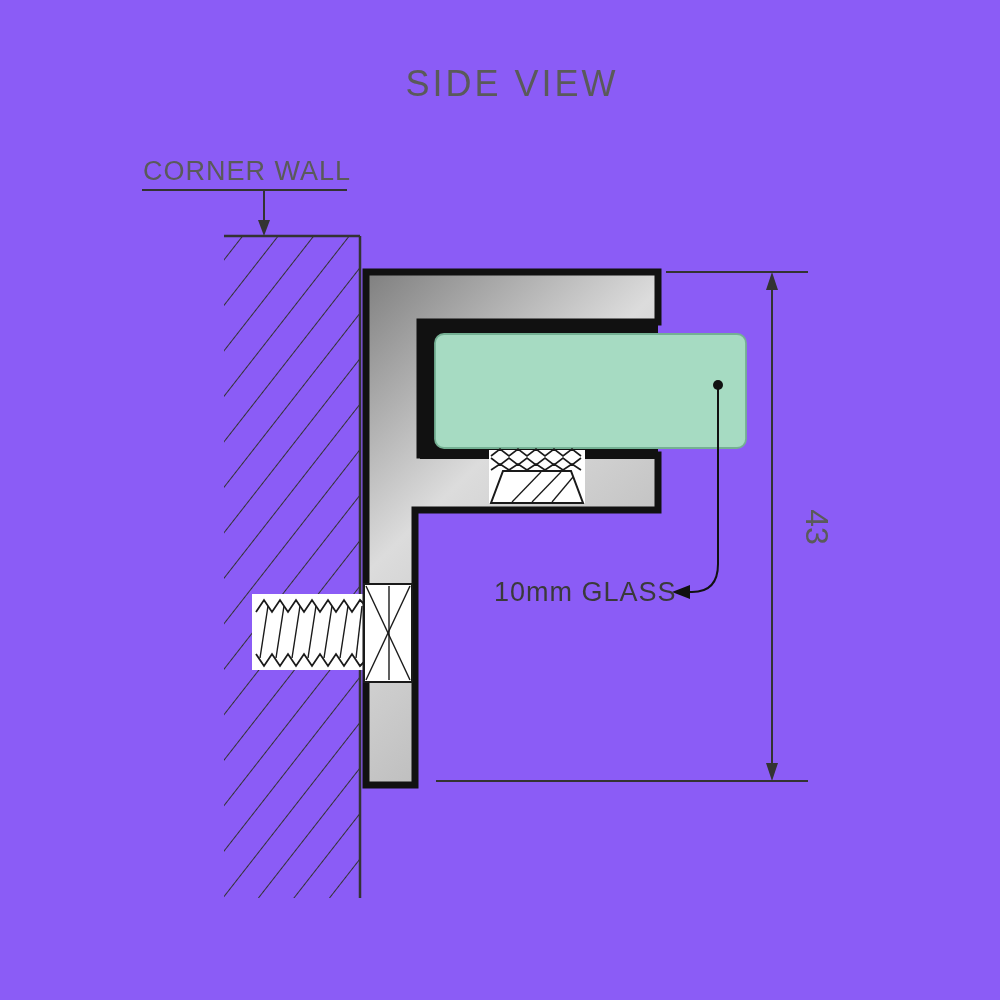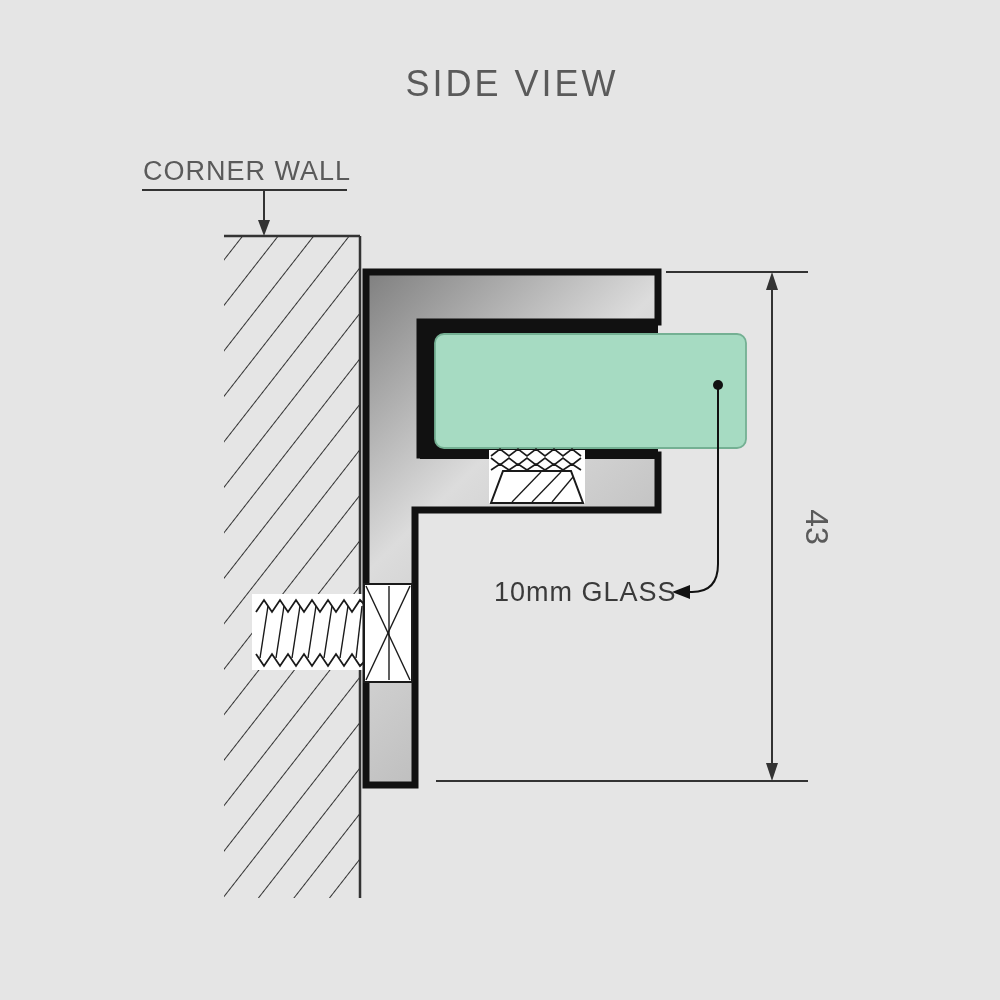--- a/index.html
+++ b/index.html
@@ -1,19 +1,19 @@
 <!DOCTYPE html>
 <html><head>
 <meta charset="utf-8">
 <style>
   html,body{margin:0;padding:0;background:#ffffff;}
   .canvas{
     position:relative;
     width:1000px;height:1000px;
-    background:#e5e5e5;
+    background:#8b5cf6;
     font-family:"Liberation Sans", sans-serif;
     overflow:hidden;
   }
   svg text{
     font-family:"Liberation Sans", sans-serif;
   }
 </style>
 </head>
 <body>
 

